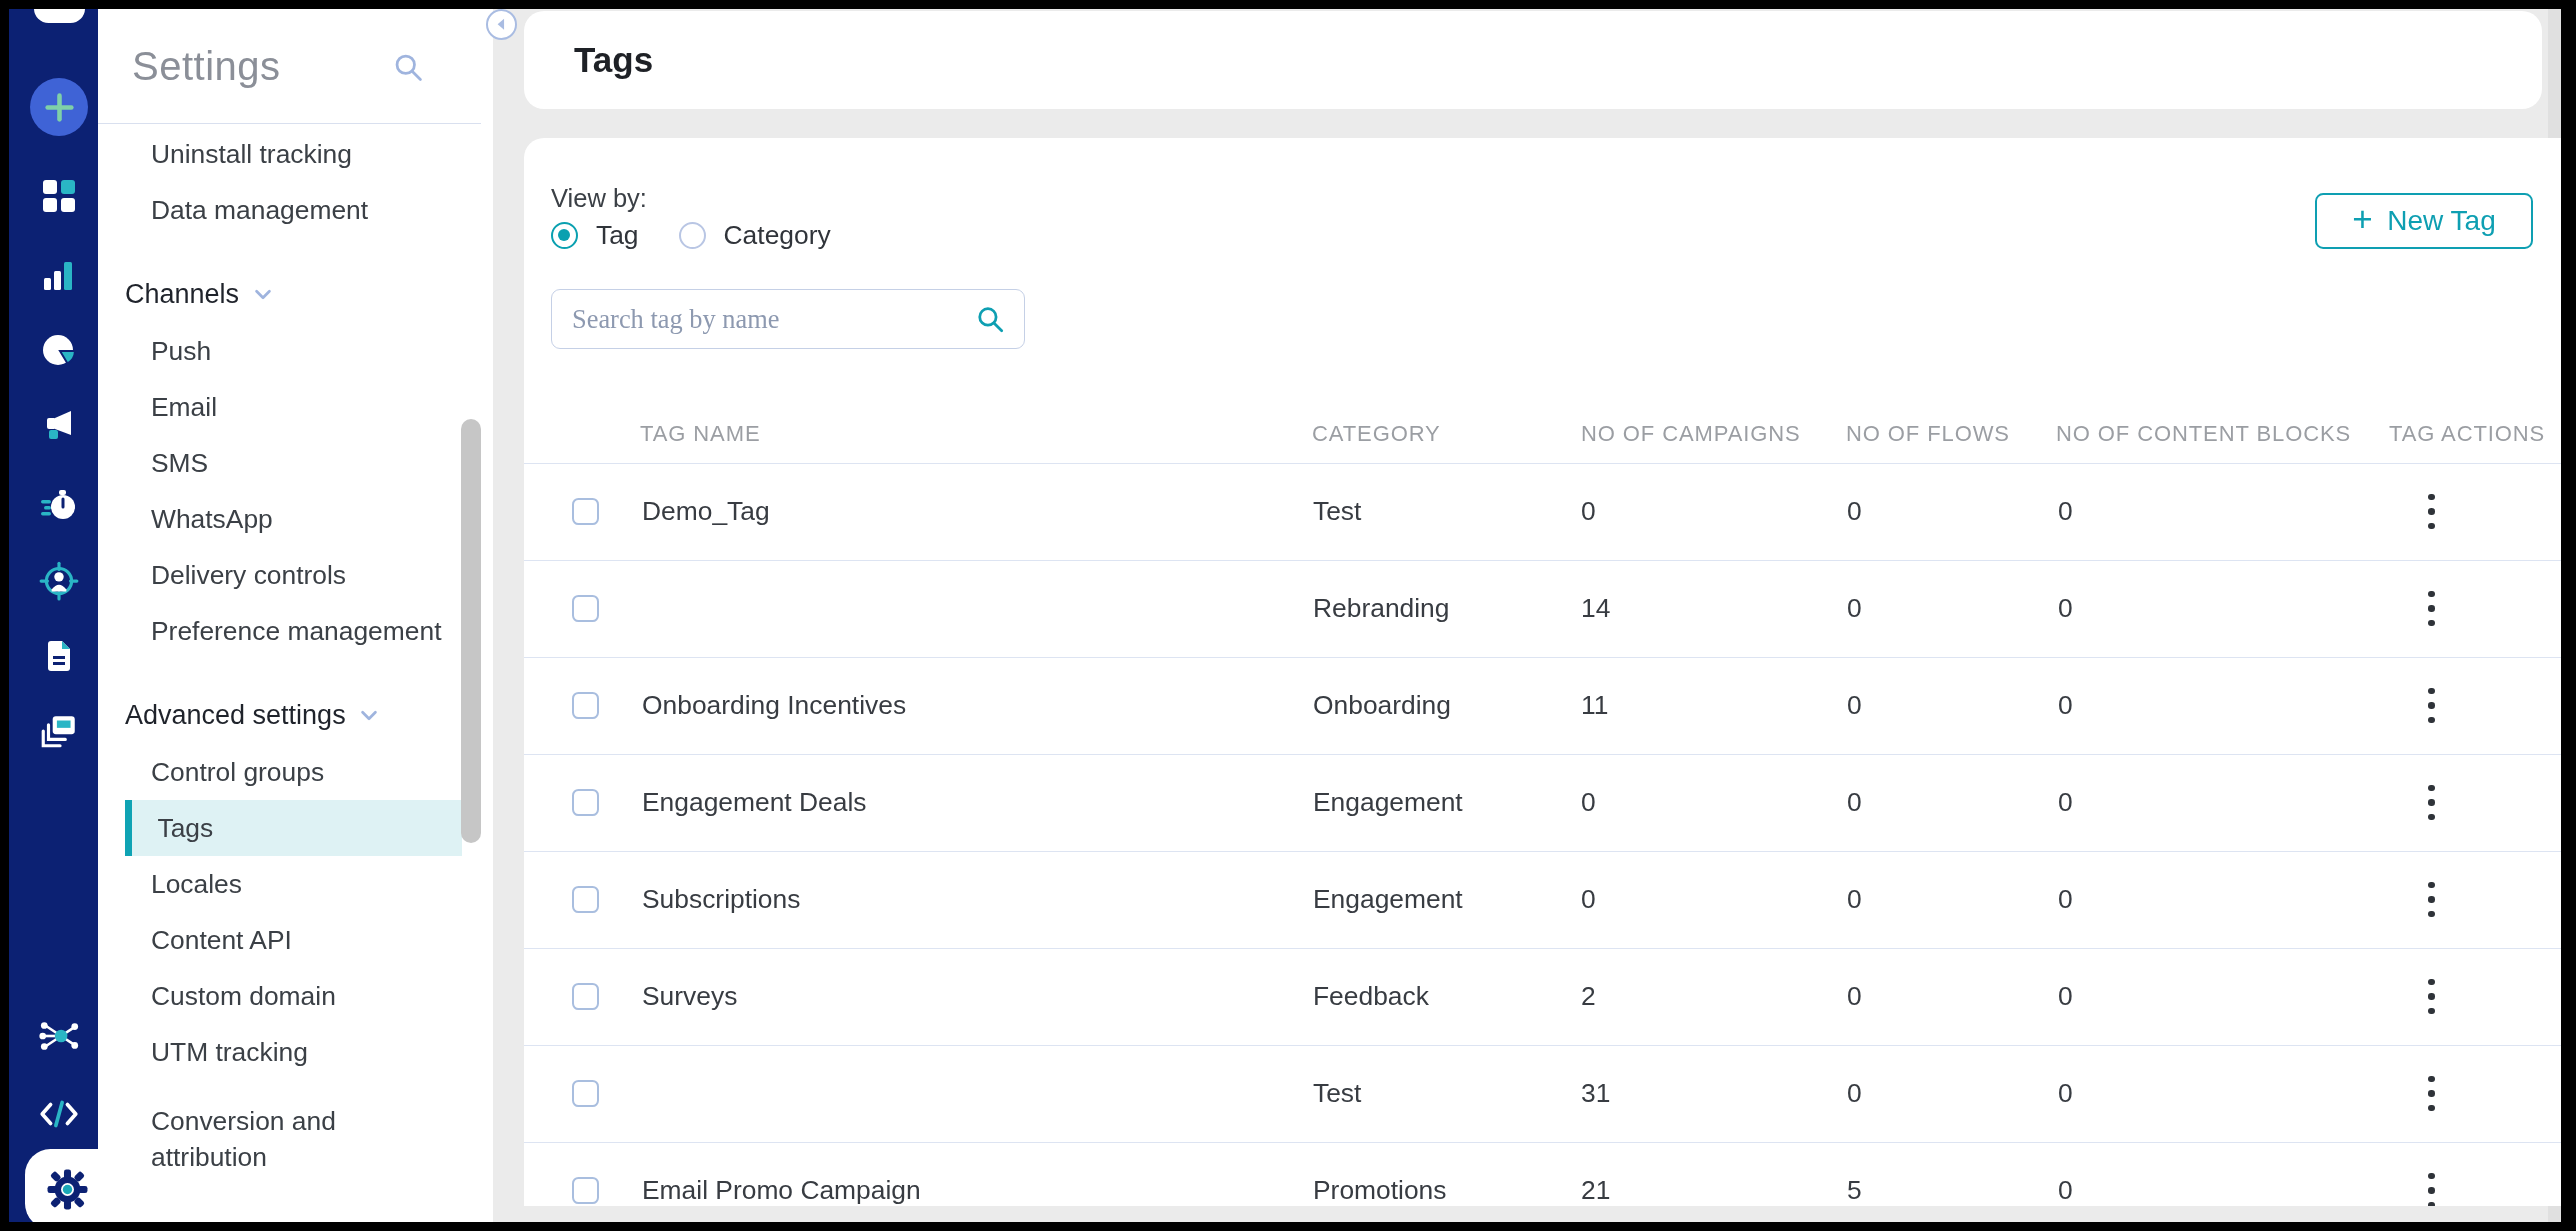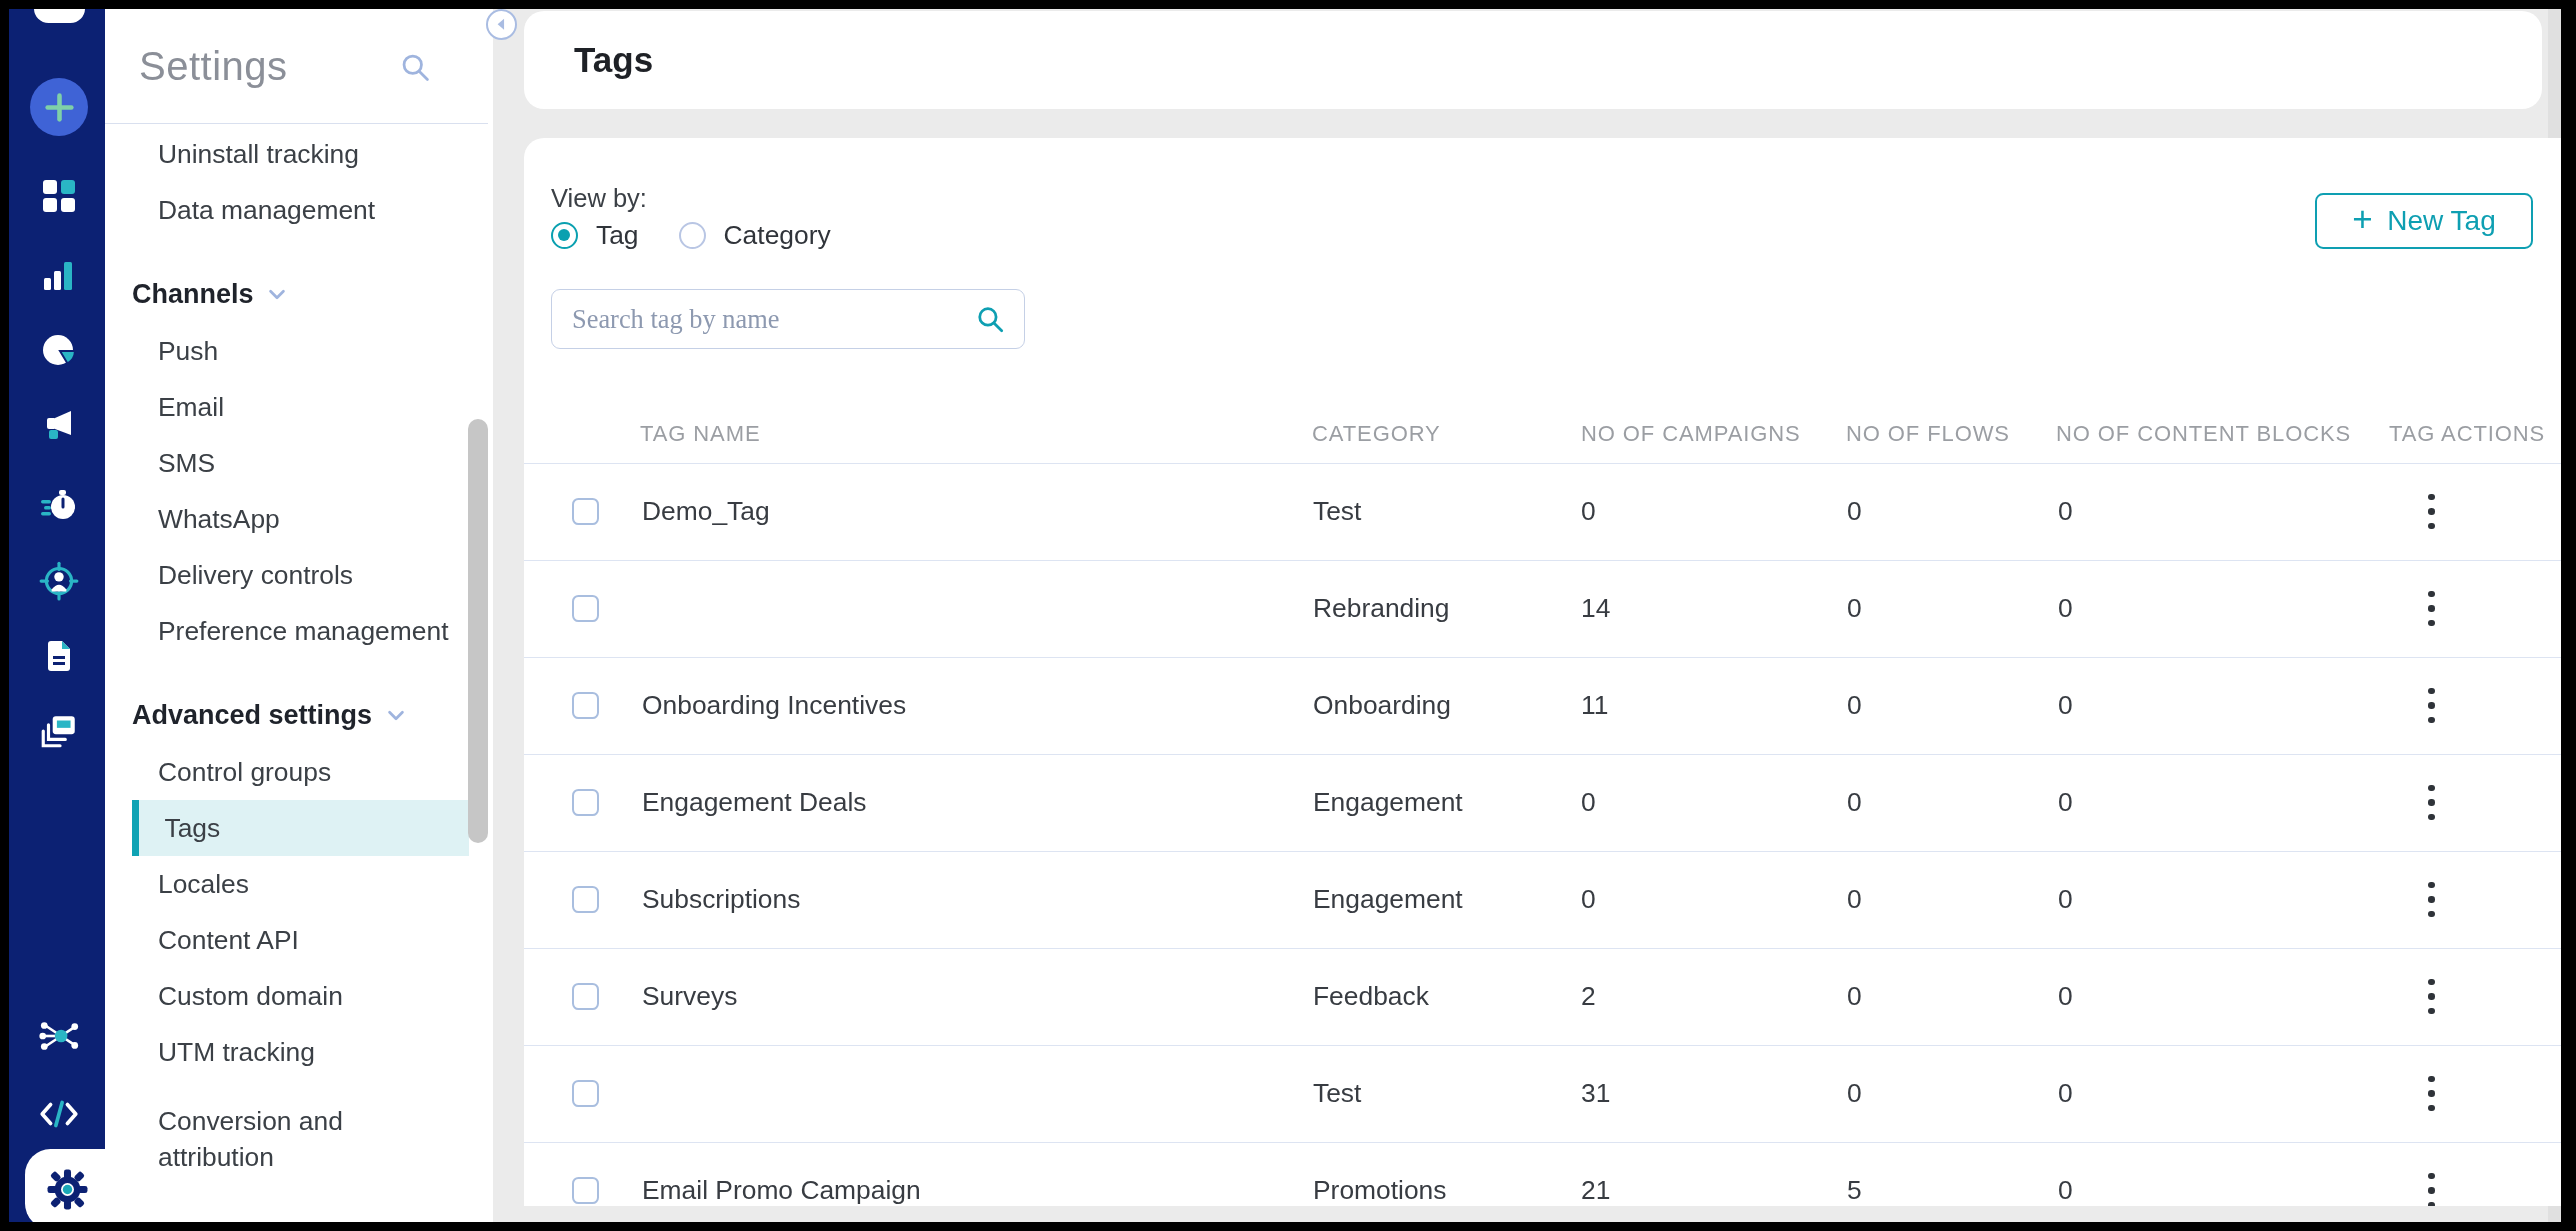--- a/index.html
+++ b/index.html
@@ -14,28 +14,28 @@
   .frame{position:absolute;left:9px;top:9px;width:2552px;height:1213px;background:#fff;overflow:hidden}
 
   
   .rail{position:absolute;left:0;top:0;width:100px;height:100%;background:var(--rail-bg)}
   .rail-icon{position:absolute;left:0;width:100px;display:flex;justify-content:center;align-items:center;height:58px;transform:translateY(-29px)}
   .logo-partial{position:absolute;left:24.6px;top:-14.6px;width:51px;height:29px;background:#fff;border-radius:14.6px}
   .plus-btn{position:absolute;left:21px;top:69px;width:58px;height:58px;border-radius:50%;background:var(--plus-btn);display:flex;align-items:center;justify-content:center}
   .gear-pill{position:absolute;left:16.4px;top:1140px;width:84px;height:80px;background:#fff;border-radius:25.5px 0 0 25.5px;display:flex;align-items:center;justify-content:center}
 
   
-  .spanel{position:absolute;left:96px;top:0;width:458px;height:100%;background:#fff;overflow:hidden}
+  .spanel{position:absolute;left:89px;top:0;width:458px;height:100%;background:#fff;overflow:hidden}
   .sp-head{position:absolute;left:0;top:0;width:383px;height:115px;border-bottom:1.8px solid #d9e0ef;display:flex;align-items:center}
   .sp-title{margin-left:34px;font-size:40px;color:#8b8f98;letter-spacing:0.5px}
   .sp-search{position:absolute;right:56px;top:42px;width:33px;height:33px}
   .sp-list{position:absolute;left:0;top:117px;width:361px}
   .sp-item{height:56px;display:flex;align-items:center;padding-left:53px;font-size:26.4px;color:#3b4046;cursor:pointer}
   .sp-item.active{background:var(--active-item-bg);border-left:7.3px solid #0fa3b4;padding-left:46px;width:337px;margin-left:27px;padding-left:25.5px}
-  .sp-section{height:58px;margin-top:27px;display:flex;align-items:center;padding-left:27px;font-size:27px;font-weight:700;color:#1f232b;cursor:pointer}
+  .sp-section{height:58px;margin-top:27px;display:flex;align-items:center;padding-left:27px;font-size:27px;font-weight:400;color:#1f232b;cursor:pointer}
   .sp-section .chev{margin-left:12.8px;display:flex;align-items:center}
   .sp-two{height:95px;align-items:flex-end;padding-top:7.3px;line-height:36px}
   .sp-two span{display:block;width:228px}
   .sp-thumb{position:absolute;left:363px;top:410px;width:20px;height:424px;border-radius:10px;background:var(--scroll-thumb)}
   .collapse-btn{position:absolute;left:477px;top:0px;width:31px;height:31px;border-radius:50%;background:#fff;border:2.7px solid var(--periwinkle);z-index:5;display:flex;align-items:center;justify-content:center}
 
   
   .main{position:absolute;left:484px;top:0;right:0;bottom:0;background:var(--page-bg)}
   .scroll-track{position:absolute;right:0;top:0;width:12.8px;height:100%;background:#e0e0e0}
   .header-card{position:absolute;left:31px;top:1.8px;width:2018px;height:98px;background:#fff;border-radius:20px;display:flex;align-items:center}

